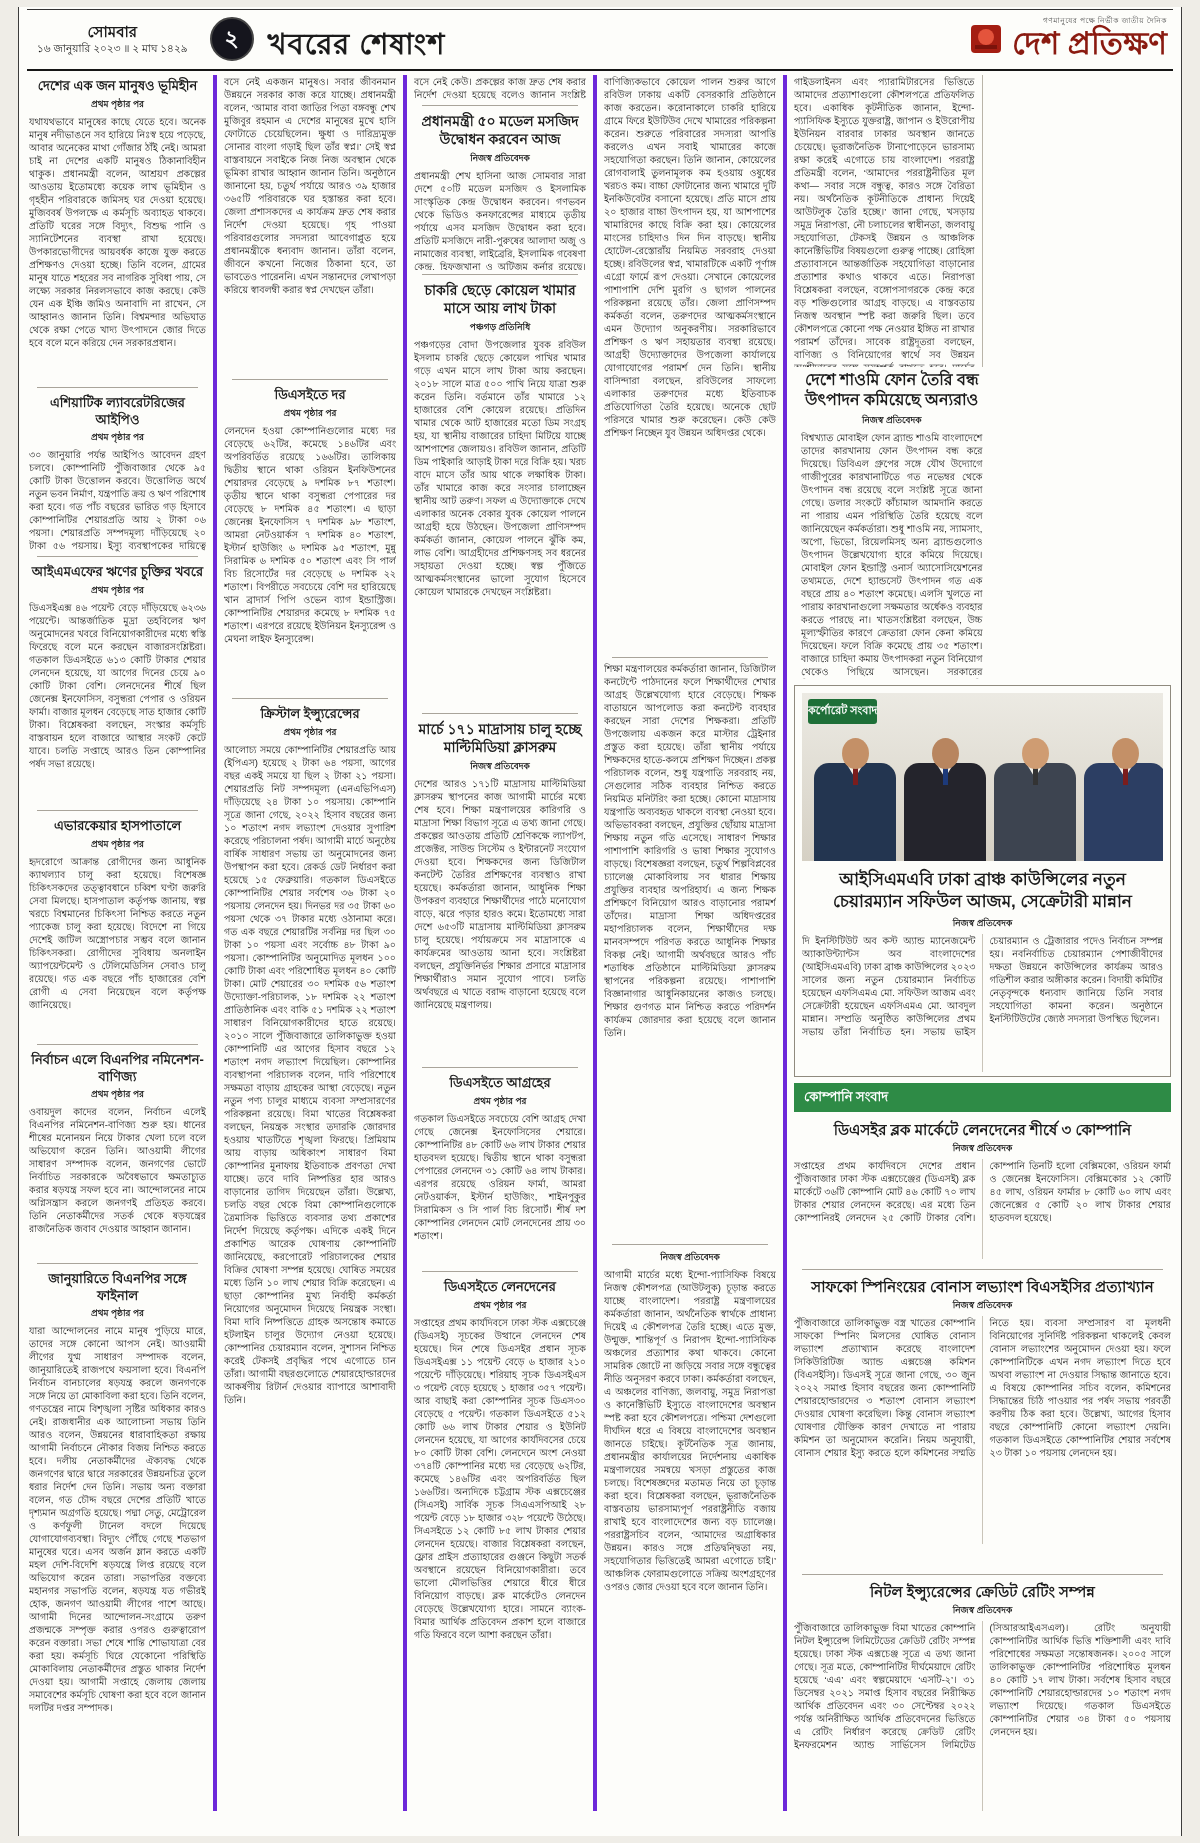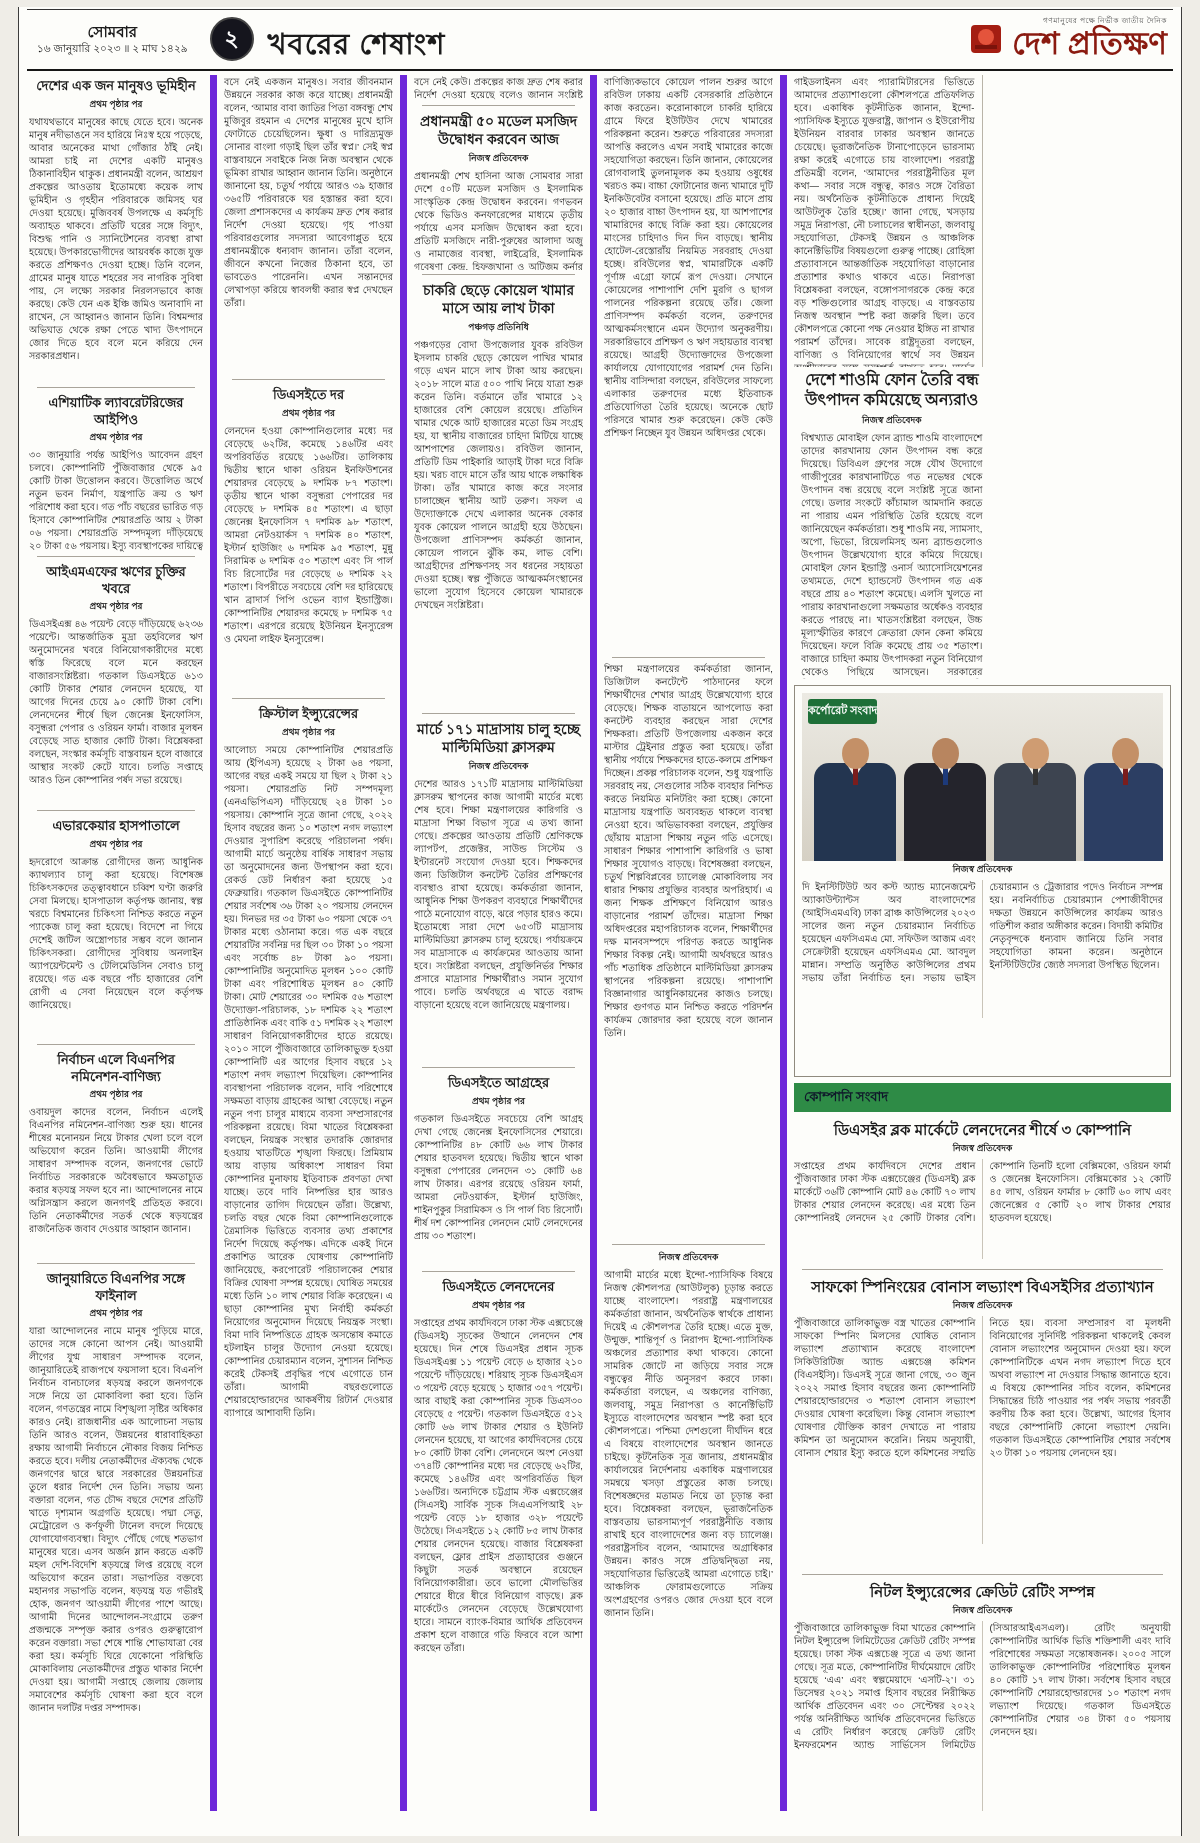--- a/index.html
+++ b/index.html
@@ -14,21 +14,21 @@
   .date-line{font-size:10.5px;}
   .page-badge{width:40px;height:40px;border-radius:50%;background:#15151d;color:#fff;font-size:22px;font-weight:bold;
               display:flex;align-items:center;justify-content:center;margin:0 14px;flex:0 0 auto;border:2px solid #444;}
   .section-title{font-size:29px;font-weight:bold;letter-spacing:1px;margin-top:32px;}
   .logo-block{margin-left:auto;display:flex;align-items:center;gap:9px;padding-right:4px;justify-content:center;}
   .logo-texts{text-align:right;line-height:1.1;}
   .logo-tagline{font-size:7.5px;color:#555;letter-spacing:.5px;margin-bottom:2px;}
   .logo-name{font-size:31px;font-weight:bold;color:#8a1a10;}
   
   .content{display:flex;height:1736px;overflow:hidden;margin-top:4px;}
-  .col{width:190px;flex:0 0 auto;box-sizing:border-box;padding:0 7px;border-right:7px solid #6d28d9;overflow:hidden;}
+  .col{width:190px;flex:0 0 auto;box-sizing:border-box;padding:0 7px;border-right:4px solid #6d28d9;overflow:hidden;}
   .col.first{padding-left:2px;}
   .right-block{flex:1;box-sizing:border-box;padding:0 2px 0 7px;overflow:hidden;}
   
   .article{overflow:hidden;}
   .headline{font-weight:bold;text-align:center;line-height:1.28;margin:3px 2px 2px;}
   .h13{font-size:13px;} .h14{font-size:14px;} .h15{font-size:15px;} .h16{font-size:16px;}
   .byline{font-size:9px;font-weight:bold;text-align:center;margin:1px 0 3px;color:#222;}
   .body{font-size:9.5px;line-height:13px;text-align:justify;margin:0;}
   .rule{border:none;border-top:1px solid #a9a49a;margin:4px 8px;}
   
@@ -44,21 +44,21 @@
   .person .head{width:27px;height:31px;border-radius:50%;margin:0 auto;position:relative;z-index:2;}
   .person .torso{height:98px;border-radius:15px 15px 0 0;margin-top:-6px;position:relative;}
   .person .shirt{width:0;height:0;border-left:9px solid transparent;border-right:9px solid transparent;
                  border-top:15px solid #f1efe8;margin:0 auto;}
   .person .tie{width:5px;height:20px;margin:-13px auto 0;}
   .skin-a{background:#c49067;} .skin-b{background:#b8855f;} .skin-c{background:#cf9c72;}
   .suit-navy{background:#233550;} .suit-black{background:#24242c;} .suit-gray{background:#3d4450;} .suit-blue{background:#2c3e63;}
   .tie-red{background:#7a1d1d;} .tie-blue{background:#1d3a7a;} .tie-dark{background:#333;}
   .corp-headline{font-size:17px;font-weight:bold;line-height:1.3;text-align:center;margin:8px 2px 3px;}
   .corp-body{column-count:2;column-gap:14px;column-rule:1px solid #c9c4b8;height:138px;overflow:hidden;}
-  .green-bar{background:#2e8b46;color:#0f172a;font-weight:bold;font-size:13px;padding:4px 10px;margin:2px 0 5px;}
+  .green-bar{background:#2e8b46;color:#ffffff;font-weight:bold;font-size:13px;padding:4px 10px;margin:2px 0 5px;}
   .two-col{column-count:2;column-gap:14px;column-rule:1px solid #c9c4b8;overflow:hidden;}
   .company-article{overflow:hidden;}
 </style>
 </head>
 <body>
 
 <div class="page">
 
   <header class="masthead">
     <div class="date-block">
@@ -231,20 +231,21 @@
               </div>
           </div>
           <div class="person" style="left:282px">
             <div class="head skin-a"></div>
             <div class="torso suit-blue">
                 <div class="shirt"></div>
                 <div class="tie tie-red"></div>
               </div>
           </div>
         </div>
+        <h2 class="corp-headline">আইসিএমএবি ঢাকা ব্রাঞ্চ কাউন্সিলের নতুন চেয়ারম্যান সফিউল আজম, সেক্রেটারী মান্নান</h2>
         <div class="byline">নিজস্ব প্রতিবেদক</div>
         <p class="body corp-body">দি ইনস্টিটিউট অব কস্ট অ্যান্ড ম্যানেজমেন্ট অ্যাকাউন্ট্যান্টস অব বাংলাদেশের (আইসিএমএবি) ঢাকা ব্রাঞ্চ কাউন্সিলের ২০২৩ সালের জন্য নতুন চেয়ারম্যান নির্বাচিত হয়েছেন এফসিএমএ মো. সফিউল আজম এবং সেক্রেটারী হয়েছেন এফসিএমএ মো. আবদুল মান্নান। সম্প্রতি অনুষ্ঠিত কাউন্সিলের প্রথম সভায় তাঁরা নির্বাচিত হন। সভায় ভাইস চেয়ারম্যান ও ট্রেজারার পদেও নির্বাচন সম্পন্ন হয়। নবনির্বাচিত চেয়ারম্যান পেশাজীবীদের দক্ষতা উন্নয়নে কাউন্সিলের কার্যক্রম আরও গতিশীল করার অঙ্গীকার করেন। বিদায়ী কমিটির নেতৃবৃন্দকে ধন্যবাদ জানিয়ে তিনি সবার সহযোগিতা কামনা করেন। অনুষ্ঠানে ইনস্টিটিউটের জ্যেষ্ঠ সদস্যরা উপস্থিত ছিলেন।</p>
       </section>
 
       <div class="green-bar">কোম্পানি সংবাদ</div>
 
       <article class="company-article" style="height:148px">
         <h2 class="headline h15">ডিএসইর ব্লক মার্কেটে লেনদেনের শীর্ষে ৩ কোম্পানি</h2>
         <div class="byline">নিজস্ব প্রতিবেদক</div>
         <p class="body two-col" style="height:100px">সপ্তাহের প্রথম কার্যদিবসে দেশের প্রধান পুঁজিবাজার ঢাকা স্টক এক্সচেঞ্জের (ডিএসই) ব্লক মার্কেটে ৩৬টি কোম্পানি মোট ৪৬ কোটি ৭০ লাখ টাকার শেয়ার লেনদেন করেছে। এর মধ্যে তিন কোম্পানিরই লেনদেন ২৫ কোটি টাকার বেশি। কোম্পানি তিনটি হলো বেক্সিমকো, ওরিয়ন ফার্মা ও জেনেক্স ইনফোসিস। বেক্সিমকোর ১২ কোটি ৪৫ লাখ, ওরিয়ন ফার্মার ৮ কোটি ৬০ লাখ এবং জেনেক্সের ৫ কোটি ২০ লাখ টাকার শেয়ার হাতবদল হয়েছে।</p>

